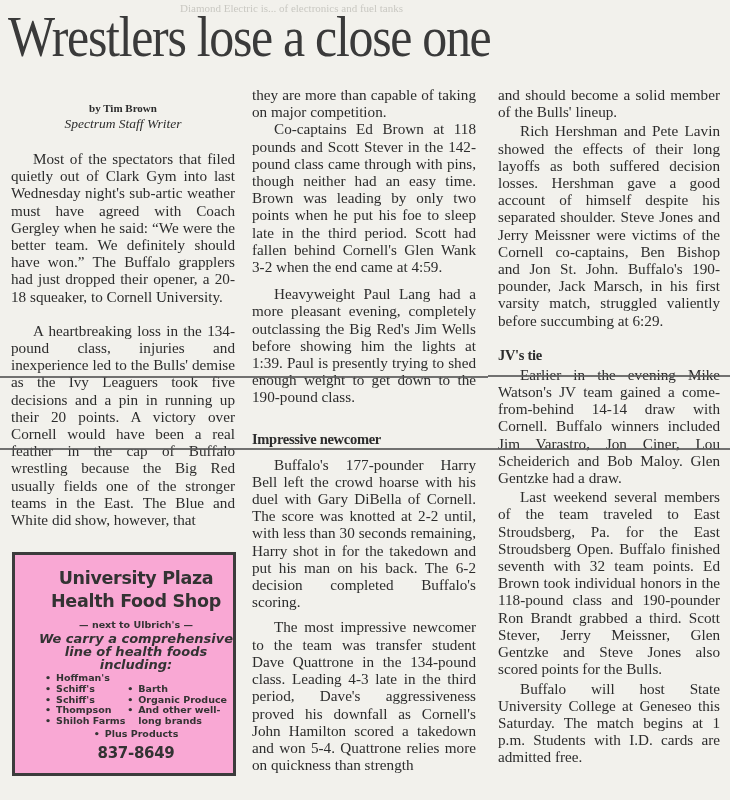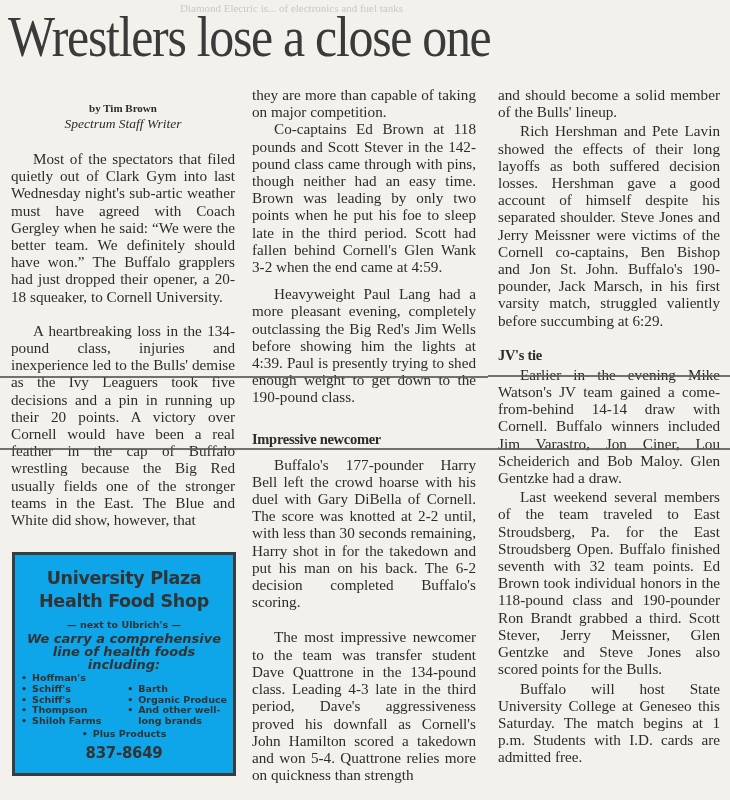--- a/index.html
+++ b/index.html
@@ -39,21 +39,22 @@
   .byline { text-align: center; font-weight: bold; font-size: 11px; line-height: 16px; }
   .staff { text-align: center; font-style: italic; font-size: 13.5px; line-height: 16px; }
   .subhead { font-weight: bold; font-size: 14.5px; line-height: 17px; letter-spacing: -0.3px; }
   .scanline {
     position: absolute; height: 2px; background: #5a5a5a; opacity: 0.85;
   }
   .ad {
     position: absolute; left: 12px; top: 552px; width: 224px; height: 224px;
     border: 3px solid #3c3c3c; box-sizing: border-box;
     font-family: "DejaVu Sans", sans-serif; color: #333; text-align: center;
-    background: #0ea5e9;
+    background: #f9a8d4;
+    padding-left: 24px;
   }
   .ad-title { font-weight: bold; font-size: 17.5px; line-height: 23px; margin-top: 12px; letter-spacing: -0.3px; }
   .ad-next { font-weight: bold; font-size: 9.5px; margin-top: 6px; }
   .ad-carry { font-weight: bold; font-style: italic; font-size: 13px; line-height: 13px; margin-top: 2px; text-align: center; }
   .ad-lists { display: flex; justify-content: space-between; text-align: left; padding: 0 6px; margin-top: 2px; align-items: flex-end; }
   .ad-list { margin: 0; padding: 0; list-style: none; font-weight: bold; font-size: 9.5px; line-height: 10.8px; }
   .ad-list li::before { content: "\2022"; margin-right: 5px; }
   .ad-list li.cont::before { content: ""; margin-right: 11px; }
   .ad-plus { font-weight: bold; font-size: 9.5px; margin-top: 1px; }
   .ad-plus::before { content: "\2022"; margin-right: 5px; }
@@ -69,24 +70,24 @@
 <div class="col col1" style="top:100px;">
   <div class="byline">by Tim Brown</div>
   <div class="staff">Spectrum Staff Writer</div>
   <p style="margin-top:18px;">Most of the spectators that filed quietly out of Clark Gym into last Wednesday night's sub-artic weather must have agreed with Coach Gergley when he said: “We were the better team. We definitely should have won.” The Buffalo grapplers had just dropped their opener, a 20-18 squeaker, to Cornell University.</p>
   <p style="margin-top:17px;">A heartbreaking loss in the 134-pound class, injuries and inexperience led to the Bulls' demise as the Ivy Leaguers took five decisions and a pin in running up their 20 points. A victory over Cornell would have been a real feather in the cap of Buffalo wrestling because the Big Red usually fields one of the stronger teams in the East. The Blue and White did show, however, that</p>
 </div>
 
 <div class="col col2" style="top:86px;">
   <p class="noindent">they are more than capable of taking on major competition.</p>
   <p style="">Co-captains Ed Brown at 118 pounds and Scott Stever in the 142-pound class came through with pins, though neither had an easy time. Brown was leading by only two points when he put his foe to sleep late in the third period. Scott had fallen behind Cornell's Glen Wank 3-2 when the end came at 4:59.</p>
-  <p style="margin-top:10px;">Heavyweight Paul Lang had a more pleasant evening, completely outclassing the Big Red's Jim Wells before showing him the lights at 4:39. Paul is presently trying to shed enough weight to get down to the 190-pound class.</p>
+  <p style="margin-top:10px;">Heavyweight Paul Lang had a more pleasant evening, completely outclassing the Big Red's Jim Wells before showing him the lights at 1:39. Paul is presently trying to shed enough weight to get down to the 190-pound class.</p>
   <div class="subhead" style="margin-top:25px;">Impressive newcomer</div>
   <p style="margin-top:8px;">Buffalo's 177-pounder Harry Bell left the crowd hoarse with his duel with Gary DiBella of Cornell. The score was knotted at 2-2 until, with less than 30 seconds remaining, Harry shot in for the takedown and put his man on his back. The 6-2 decision completed Buffalo's scoring.</p>
-  <p style="margin-top:18px;">The most impressive newcomer to the team was transfer student Dave Quattrone in the 134-pound class. Leading 4-3 late in the third period, Dave's aggressiveness proved his downfall as Cornell's John Hamilton scored a takedown and won 5-4. Quattrone relies more on quickness than strength</p>
+  <p style="margin-top:8px;">The most impressive newcomer to the team was transfer student Dave Quattrone in the 134-pound class. Leading 4-3 late in the third period, Dave's aggressiveness proved his downfall as Cornell's John Hamilton scored a takedown and won 5-4. Quattrone relies more on quickness than strength</p>
 </div>
 
 <div class="col col3" style="top:86px;">
   <p class="noindent">and should become a solid member of the Bulls' lineup.</p>
   <p style="margin-top:2px;">Rich Hershman and Pete Lavin showed the effects of their long layoffs as both suffered decision losses. Hershman gave a good account of himself despite his separated shoulder. Steve Jones and Jerry Meissner were victims of the Cornell co-captains, Ben Bishop and Jon St. John. Buffalo's 190-pounder, Jack Marsch, in his first varsity match, struggled valiently before succumbing at 6:29.</p>
   <div class="subhead" style="margin-top:18px;">JV's tie</div>
   <p style="margin-top:2px;">Earlier in the evening Mike Watson's JV team gained a come-from-behind 14-14 draw with Cornell. Buffalo winners included Jim Varastro, Jon Ciner, Lou Scheiderich and Bob Maloy. Glen Gentzke had a draw.</p>
   <p style="margin-top:2px;">Last weekend several members of the team traveled to East Stroudsberg, Pa. for the East Stroudsberg Open. Buffalo finished seventh with 32 team points. Ed Brown took individual honors in the 118-pound class and 190-pounder Ron Brandt grabbed a third. Scott Stever, Jerry Meissner, Glen Gentzke and Steve Jones also scored points for the Bulls.</p>
   <p style="margin-top:2px;">Buffalo will host State University College at Geneseo this Saturday. The match begins at 1 p.m. Students with I.D. cards are admitted free.</p>
 </div>

